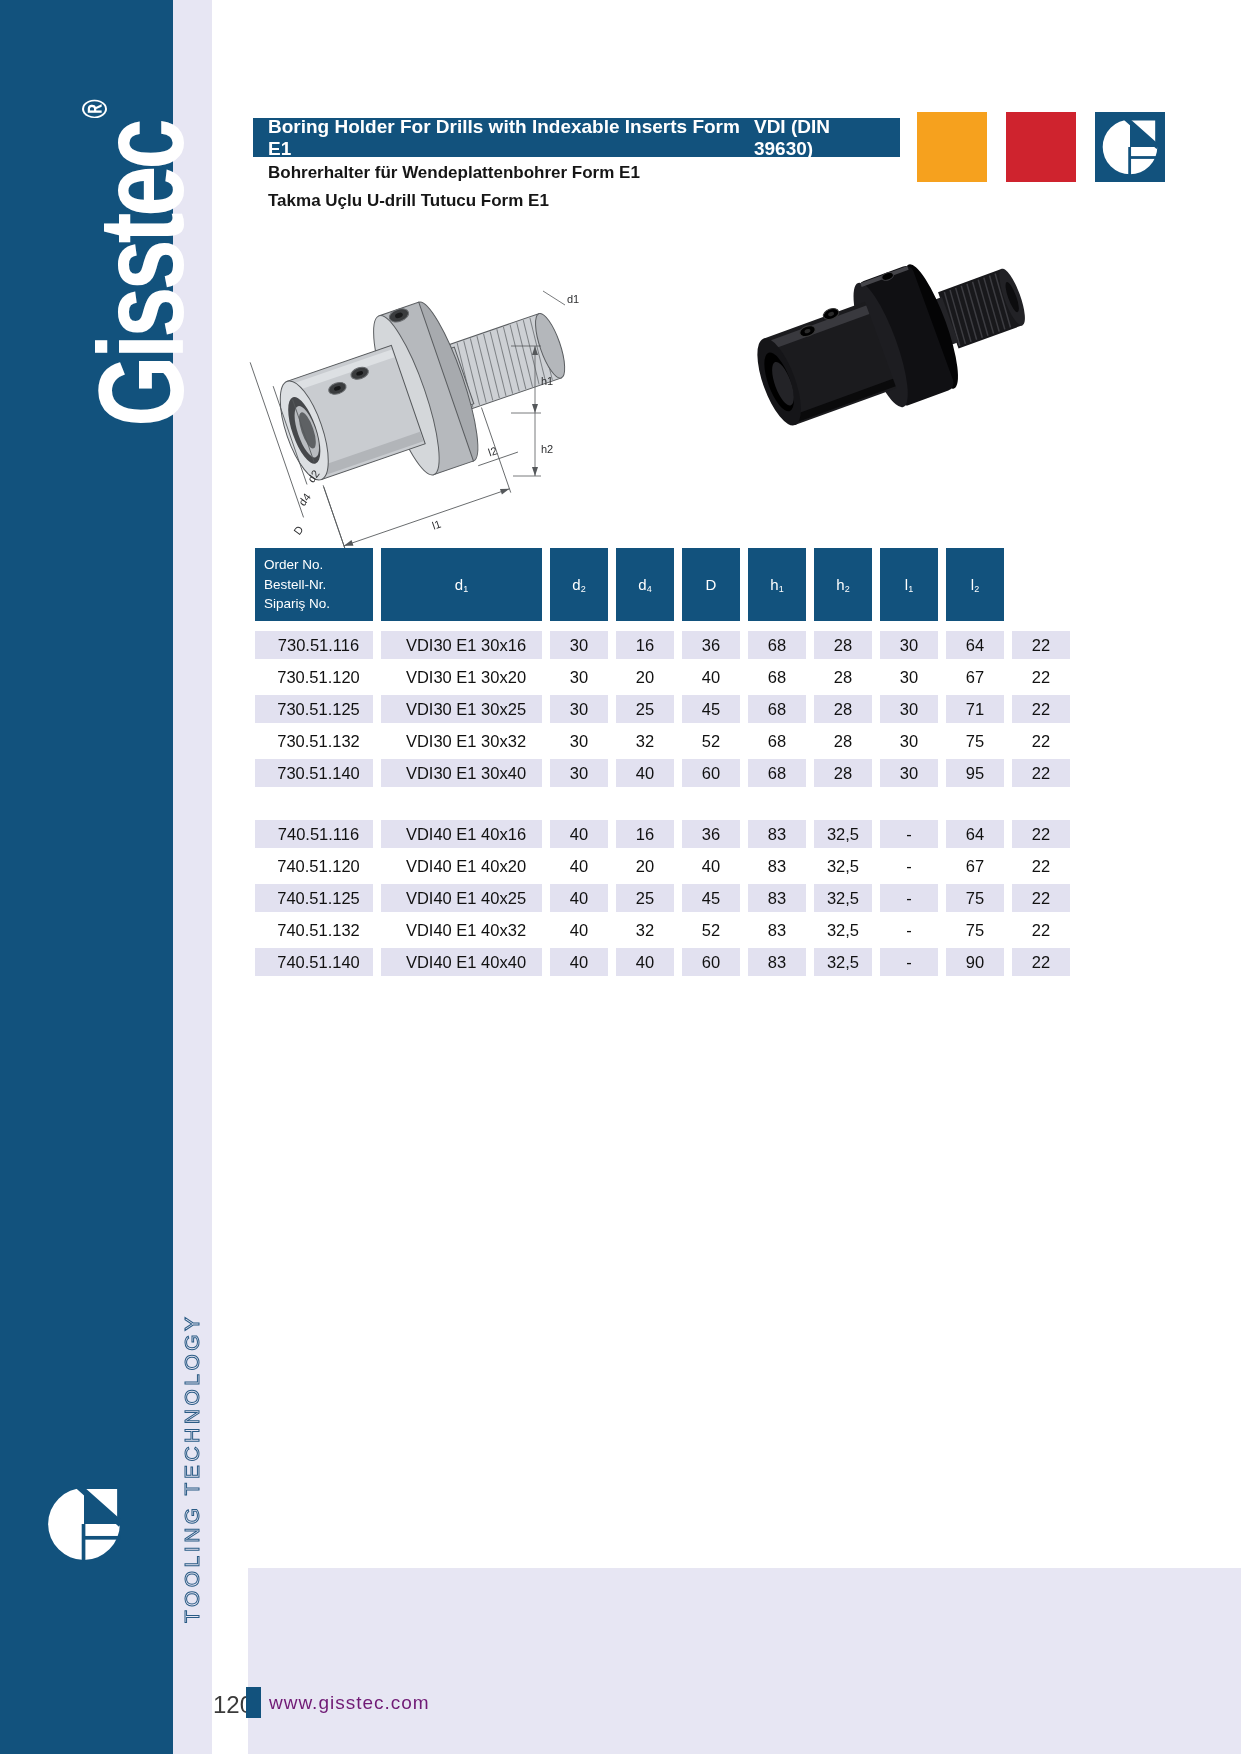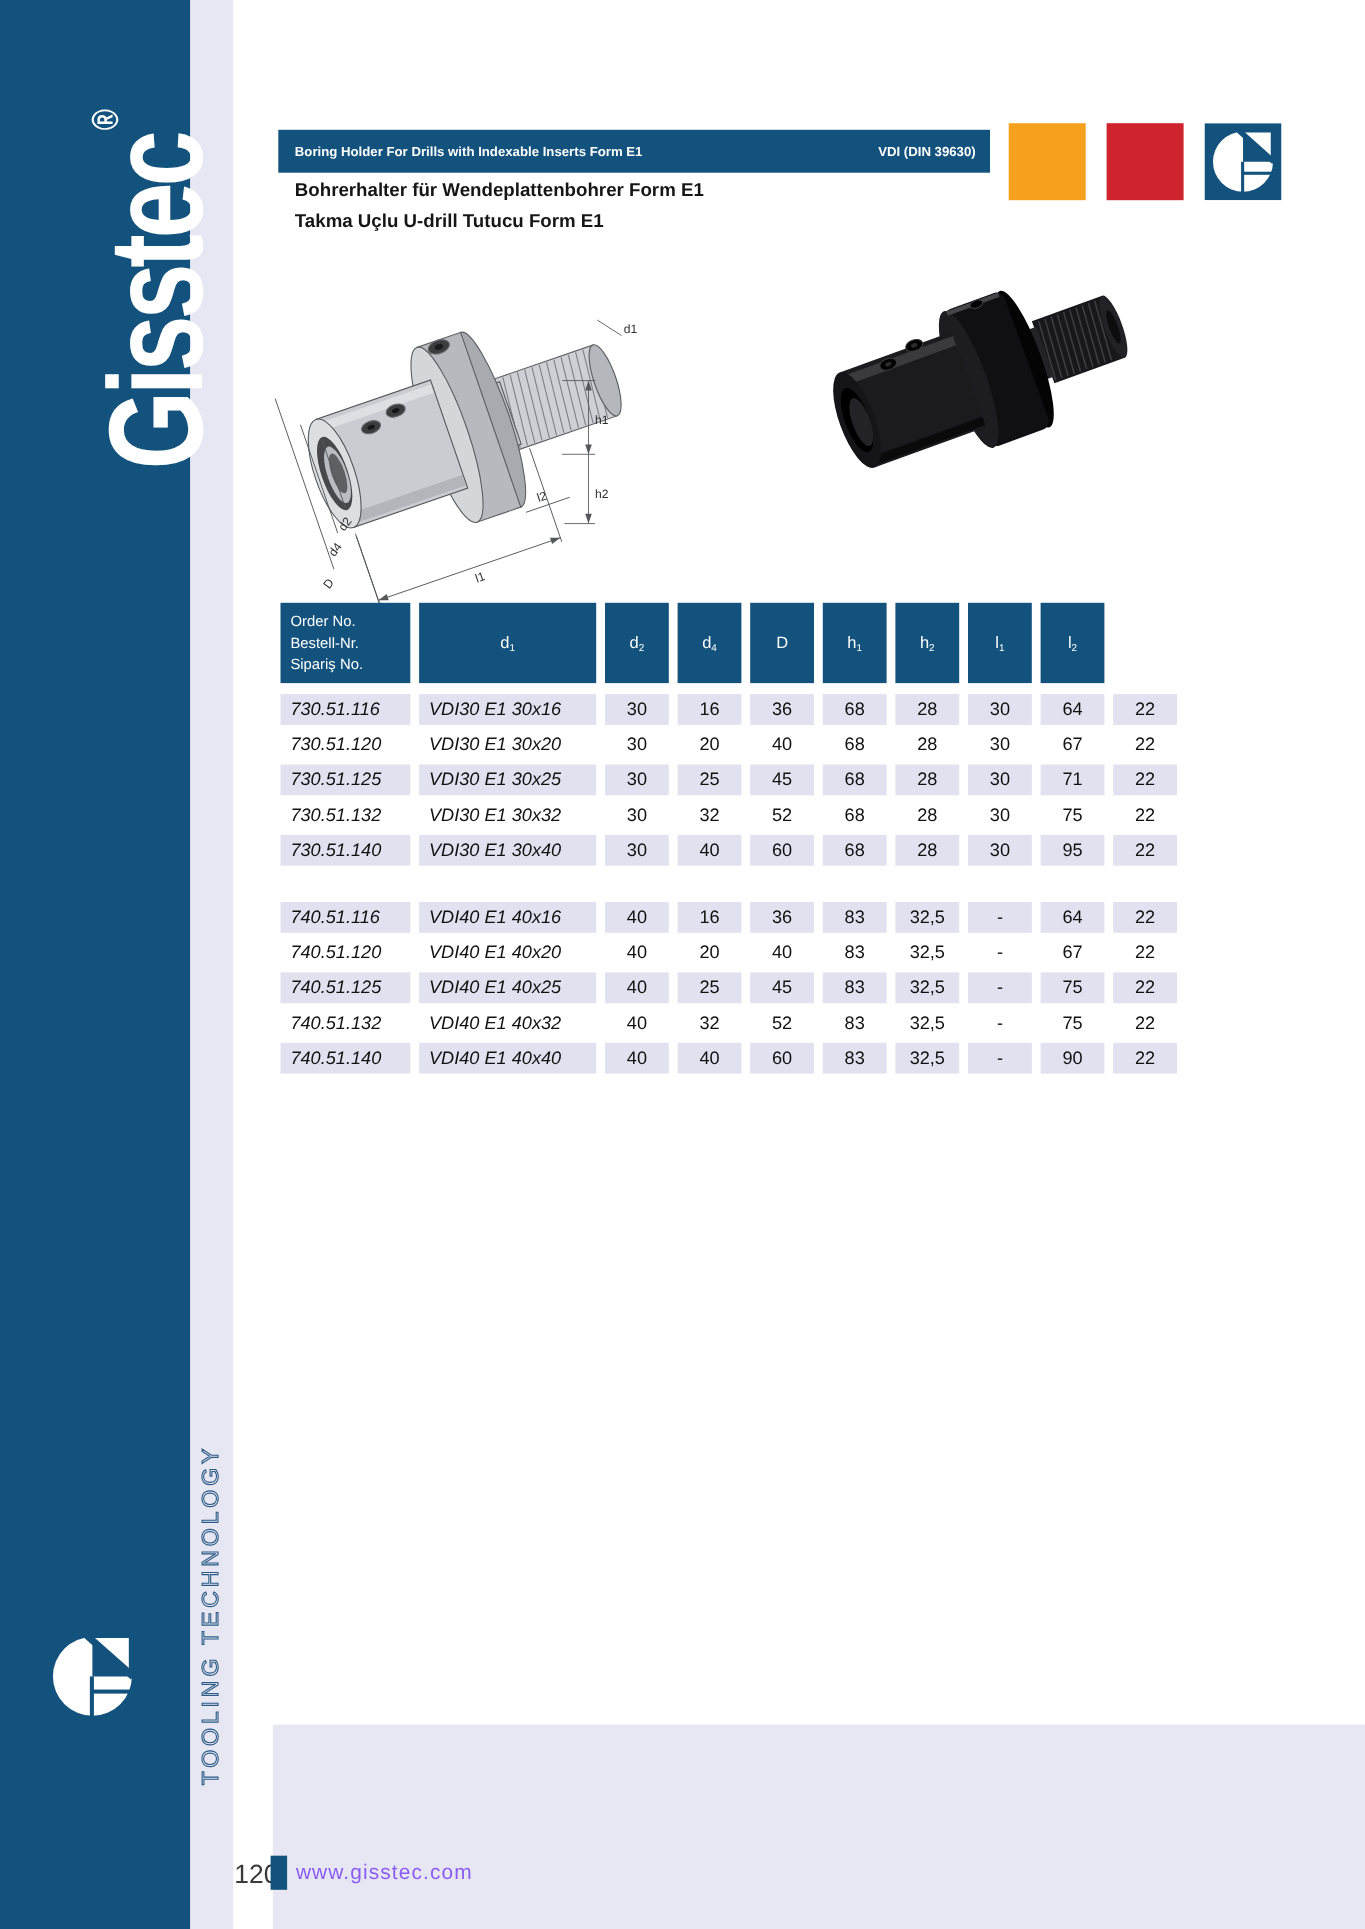--- a/index.html
+++ b/index.html
@@ -34,21 +34,21 @@
     font-size:21px;letter-spacing:3.5px;text-align:center;white-space:nowrap;
     color:#547fa6;-webkit-text-fill-color:transparent;-webkit-text-stroke:1px #2a5b85;
   }
 
   .logo-sidebar{position:absolute;left:38px;top:1478px;width:92px;height:92px;}
 
   
   .titlebar{
     position:absolute;left:253px;top:118px;width:647px;height:39px;background:var(--blue);
     color:#fff;display:flex;align-items:center;justify-content:space-between;
-    padding:0 13px 0 15px;box-sizing:border-box;font-size:12px;font-weight:bold;gap:12px;
+    padding:0 13px 0 15px;box-sizing:border-box;font-size:19px;font-weight:bold;gap:12px;
   }
   .subtitle{position:absolute;left:268px;font-size:17px;font-weight:bold;color:#161616;white-space:nowrap;}
   .subtitle.de{top:163px;text-align:right;}
   .subtitle.tr{top:191px;text-align:right;}
 
   .sq{position:absolute;top:112px;width:70px;height:70px;}
   .sq.orange{left:917px;background:var(--orange);}
   .sq.red{left:1006px;background:var(--red);}
   .sq.logo{left:1095px;width:70px;height:70px;}
   .logo-bg{fill:var(--blue);}
@@ -62,29 +62,29 @@
 
   
   .spec-table{position:absolute;left:255px;top:548px;}
   .trow{display:grid;grid-template-columns:118px 161px repeat(8,58px);column-gap:8px;margin-bottom:4px;}
   .thead{margin-bottom:10px;}
   .hcell{background:var(--blue);color:#ffffff;height:73px;box-sizing:border-box;}
   .hcell.left{font-size:13.5px;line-height:1.45;padding:7px 4px 0 9px;}
   .hcell.num{display:flex;align-items:center;justify-content:center;font-size:15px;}
   .hcell.num sub{font-size:9px;margin-top:8px;}
   .cell{height:28px;line-height:28px;font-size:16.5px;color:#111;box-sizing:border-box;}
-  .cell.left{text-align:left;padding-left:9px;font-style:italic;}
+  .cell.left{text-align:center;padding-left:9px;}
   .cell.num{text-align:center;}
   .trow.alt .cell{background:var(--rowlav);}
   .tgroup + .tgroup{margin-top:33px;}
 
   
   .pagenum{position:absolute;left:213px;top:1691px;font-size:24px;color:#3a3a3a;}
   .footer-sq{position:absolute;left:246px;top:1687px;width:15px;height:31px;background:var(--blue);}
-  .site{position:absolute;left:269px;top:1692px;font-size:19px;color:#8b5cf6;letter-spacing:1px;text-align:right;}
+  .site{position:absolute;left:269px;top:1692px;font-size:19px;color:#701a75;letter-spacing:1px;text-align:right;}
 </style>
 </head>
 <body>
 
 <div class="page">
 
   <div class="sidebar"></div>
   <div class="lav-strip"></div>
   <div class="corner-block"></div>
 

